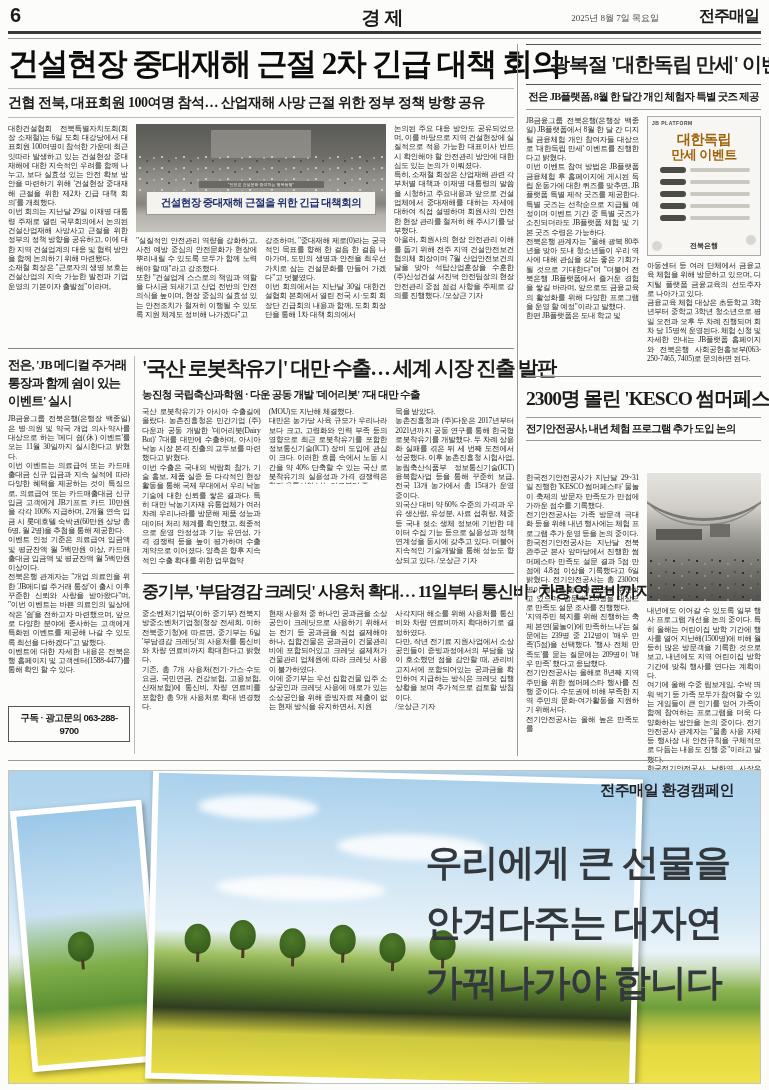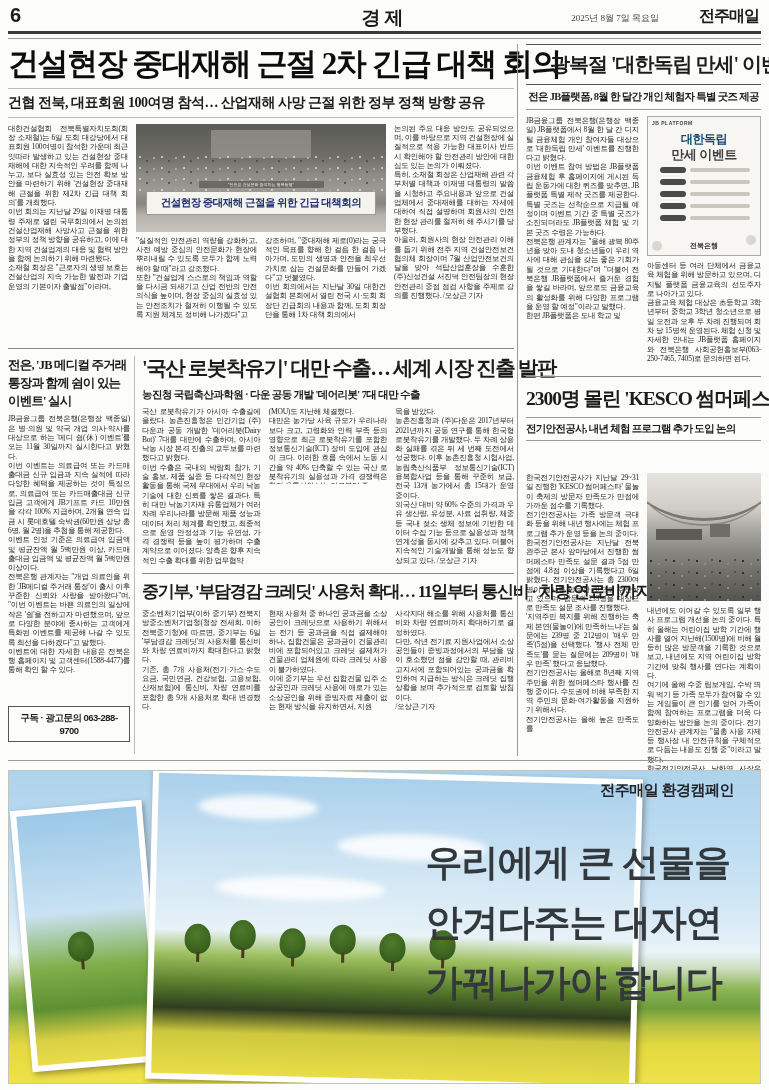--- a/index.html
+++ b/index.html
@@ -75,22 +75,22 @@
   .jb-event h2{margin:0;text-align:center;font-size:20px;letter-spacing:-1px;font-weight:bold;white-space:nowrap;padding-left:24px;}
   .jb-event .midrule{border-top:1px solid #555;margin:6px 0 5px 0;}
   .jb-event .sub{text-align:center;font-size:10.5px;font-weight:bold;letter-spacing:-0.7px;margin-bottom:5px;}
   .jb-event .botrule{border-top:1px solid #999;margin-bottom:6px;}
   .jb-body{display:flex;gap:8px;height:252px;}
   .jcol{width:113px;height:252px;}
   .jright{width:114px;display:flex;flex-direction:column;}
   .ad-card{position:relative;height:138px;border:1px solid #aaa;background:#f7f6f2;margin-bottom:5px;overflow:hidden;
       font-family:"Liberation Sans",sans-serif;}
   .ad-card .logo{position:absolute;left:4px;top:3px;font-size:5px;font-weight:bold;color:#444;letter-spacing:0.5px;}
-  .ad-card .t1{position:absolute;top:14px;left:0;right:0;text-align:center;font-size:12px;font-weight:bold;color:#0c4a6e;letter-spacing:-0.5px;}
-  .ad-card .t2{position:absolute;top:29px;left:0;right:0;text-align:center;font-size:13px;font-weight:bold;color:#404040;letter-spacing:-0.5px;}
+  .ad-card .t1{position:absolute;top:14px;left:0;right:0;text-align:center;font-size:14px;font-weight:bold;color:#a16207;letter-spacing:-0.5px;}
+  .ad-card .t2{position:absolute;top:29px;left:0;right:0;text-align:center;font-size:13px;font-weight:bold;color:#a16207;letter-spacing:-0.5px;}
   .ad-card .pill{position:absolute;left:12px;width:26px;height:6px;border-radius:3px;background:#4a4a46;}
   .ad-card .pline{position:absolute;left:42px;right:10px;height:4px;background:#c9c7c0;border-radius:2px;}
   .ad-card .foot{position:absolute;bottom:4px;left:0;right:0;text-align:center;font-size:7px;font-weight:bold;color:#333;}
   .ad-card .masc{position:absolute;width:10px;height:10px;border-radius:50%;background:#d9d7cf;}
   .jtext{height:106px;}
   .right-sep{border-top:1px solid #888;margin:8px 0;}
   .kesco h2{margin:0 0 5px 0;font-size:19.5px;letter-spacing:-1px;font-weight:bold;white-space:nowrap;}
   .kesco .subwrap{border-top:1px solid #999;border-bottom:1px solid #999;padding:4px 0;margin-bottom:6px;}
   .kesco .sub{font-size:10.5px;font-weight:bold;letter-spacing:-0.7px;}
   .kesco-body{display:flex;gap:8px;height:300px;margin-top:32px;}

